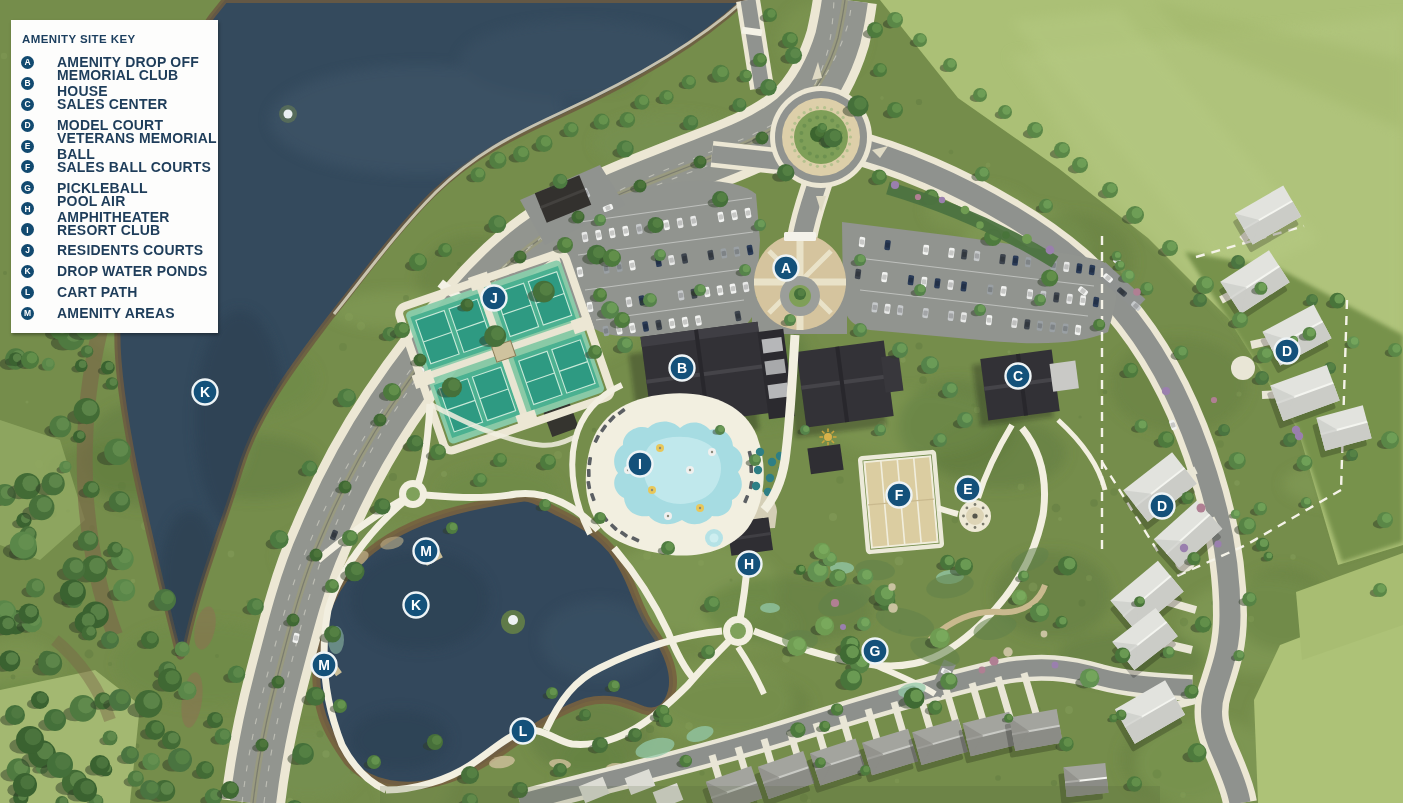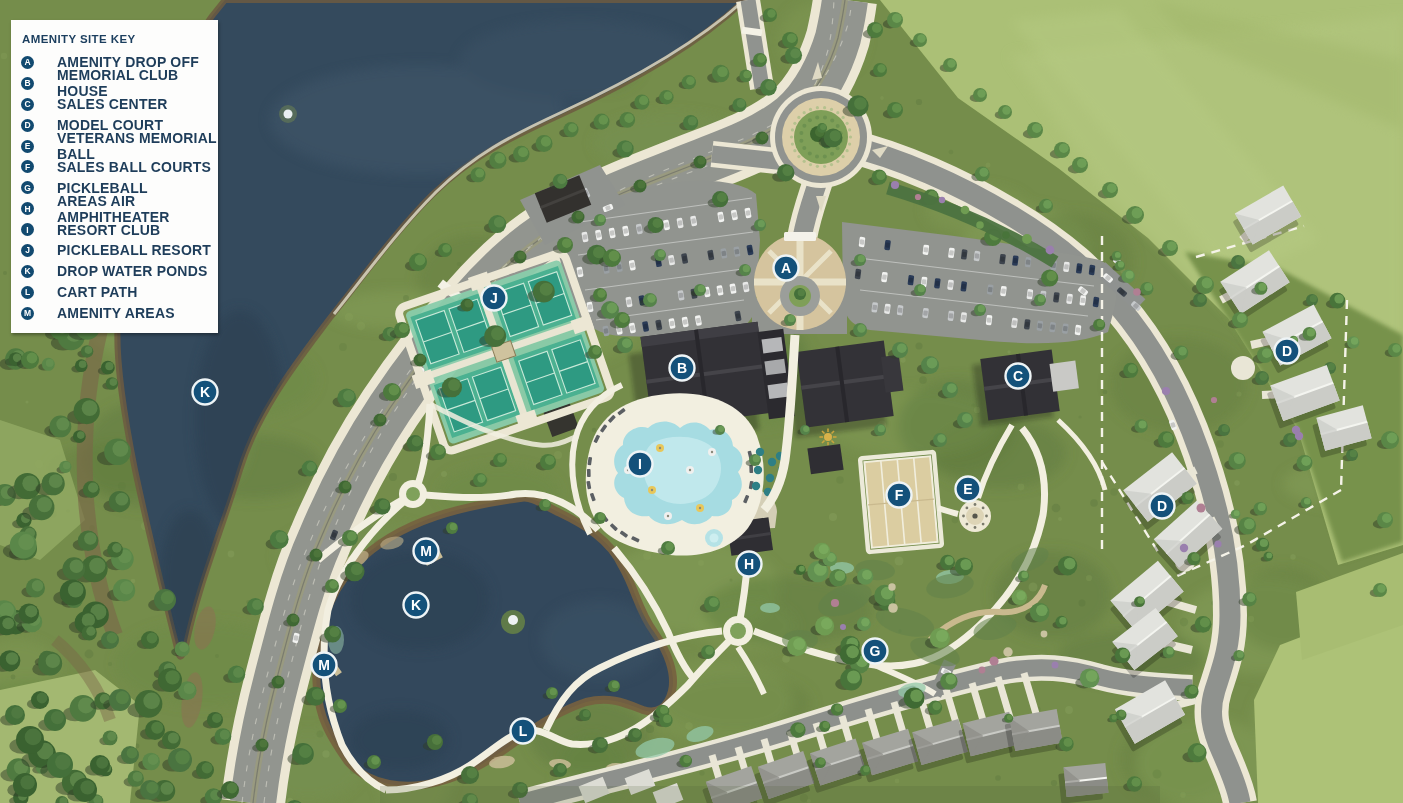--- a/index.html
+++ b/index.html
@@ -2409,29 +2409,29 @@
 <div class="lrow">
         <div class="lic">F</div>
         <div class="ltx">SALES BALL COURTS</div>
       </div>
 <div class="lrow">
         <div class="lic">G</div>
         <div class="ltx">PICKLEBALL</div>
       </div>
 <div class="lrow">
         <div class="lic">H</div>
-        <div class="ltx">AREAS AIR AMPHITHEATER</div>
+        <div class="ltx">POOL AIR AMPHITHEATER</div>
       </div>
 <div class="lrow">
         <div class="lic">I</div>
         <div class="ltx">RESORT CLUB</div>
       </div>
 <div class="lrow">
         <div class="lic">J</div>
-        <div class="ltx">PICKLEBALL RESORT</div>
+        <div class="ltx">RESIDENTS COURTS</div>
       </div>
 <div class="lrow">
         <div class="lic">K</div>
         <div class="ltx">DROP WATER PONDS</div>
       </div>
 <div class="lrow">
         <div class="lic">L</div>
         <div class="ltx">CART PATH</div>
       </div>
 <div class="lrow">

